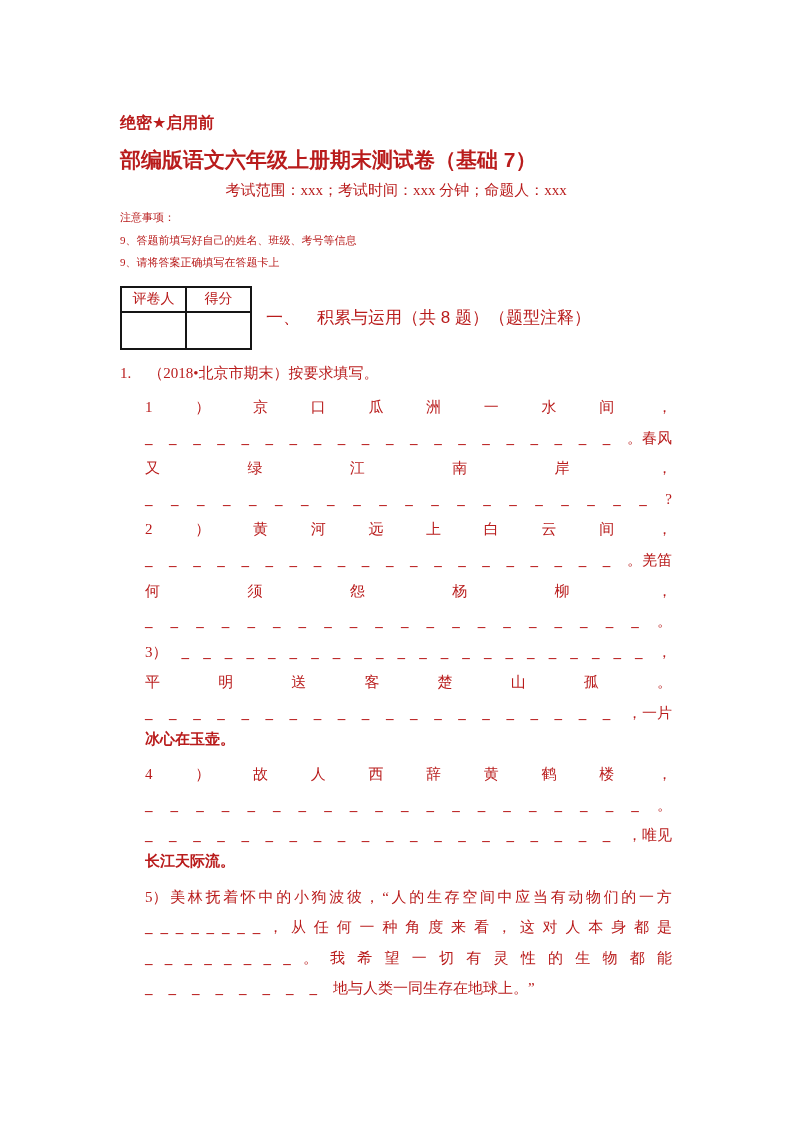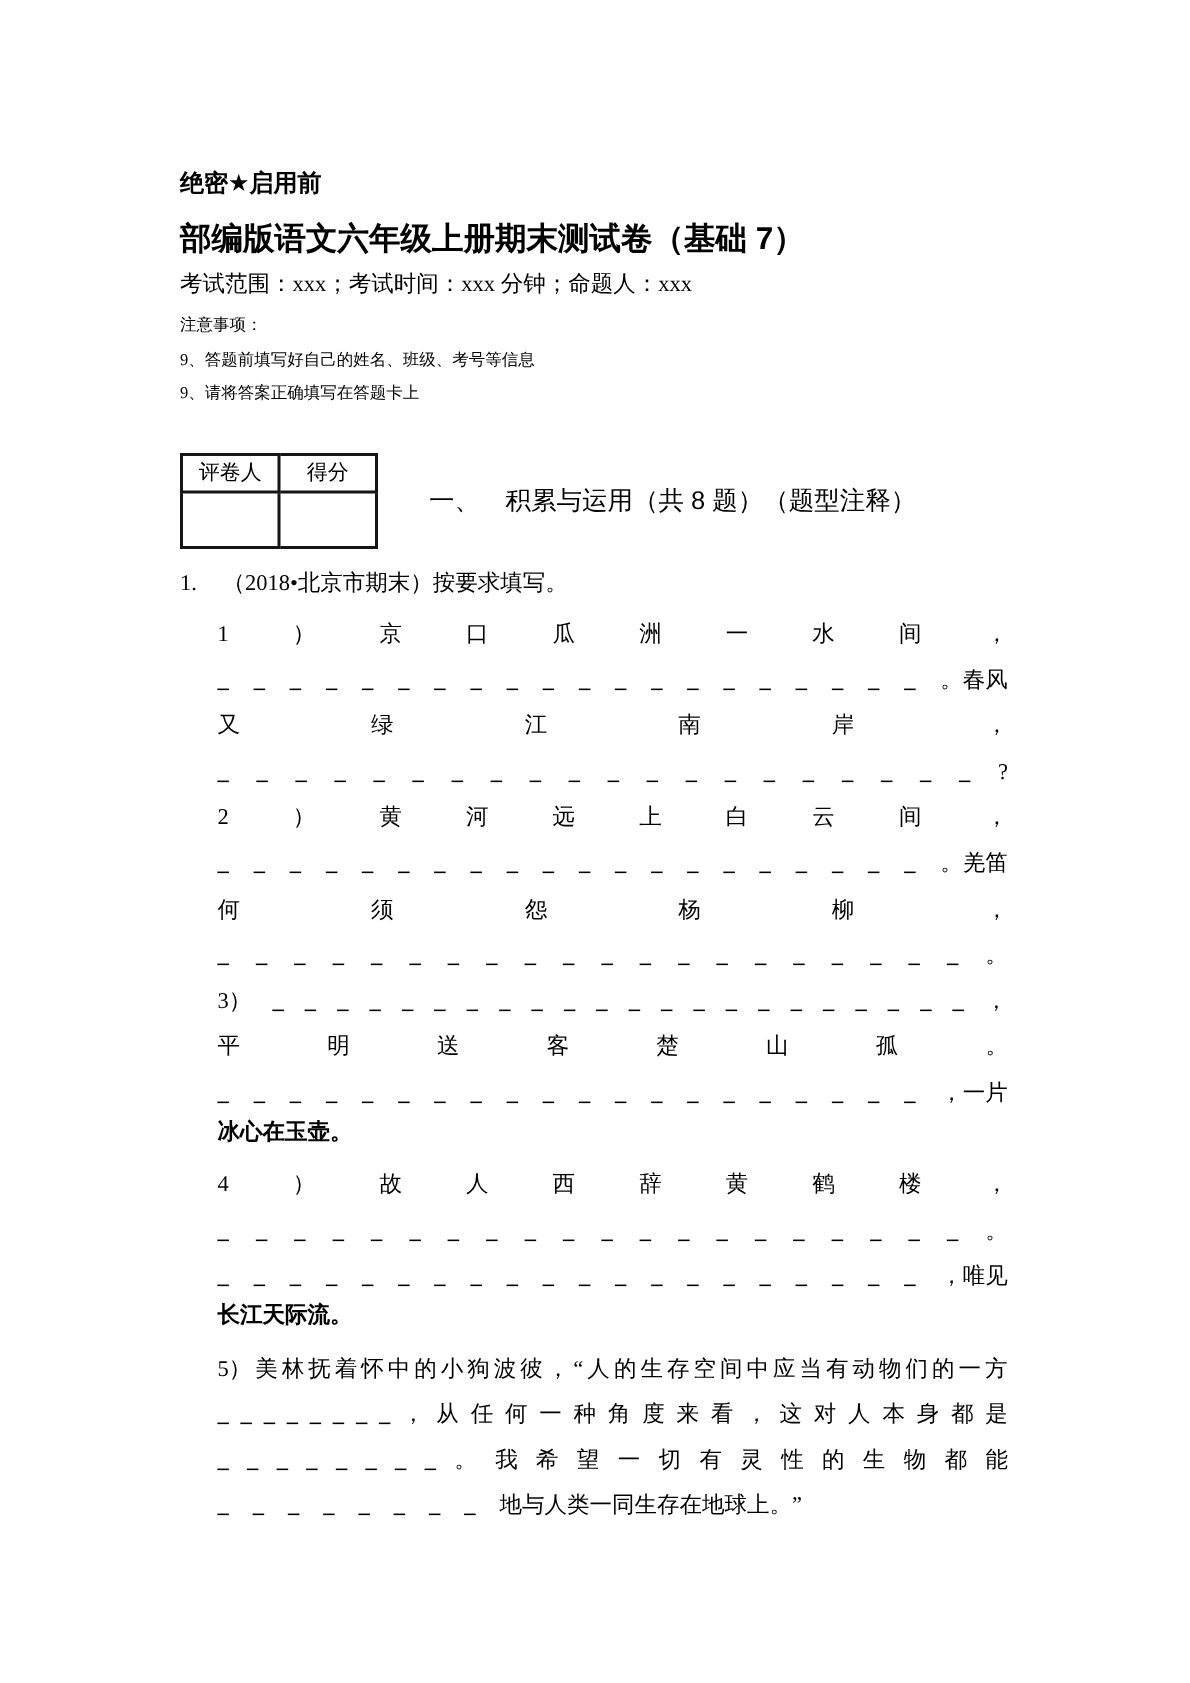--- a/index.html
+++ b/index.html
@@ -2,52 +2,51 @@
 <html><head>
 <meta charset="utf-8">
 <style>
   html, body { margin: 0; padding: 0; background: #ffffff; }
   .page {
     position: relative;
     width: 793px;
     height: 1122px;
     box-sizing: border-box;
     background: #ffffff;
-    color: #000000;
+    color: #b91c1c;
     padding: 113px 121px 0 120px;
     font-family: "Liberation Serif", "DejaVu Serif", serif;
     overflow: hidden;
   }
   .secret {
     font-family: "Liberation Sans", "DejaVu Sans", sans-serif;
     font-weight: bold;
     font-size: 16px;
     line-height: 20px;
   }
   .doc-title {
     margin-top: 14px;
     text-align: left;
     font-family: "Liberation Sans", "DejaVu Sans", sans-serif;
     font-weight: bold;
     font-size: 21px;
     line-height: 26px;
   }
   .doc-subtitle {
     margin-top: 8px;
-    text-align: left;
+    text-align: center;
     font-size: 15px;
     line-height: 19px;
   }
   .notice-block { margin-top: 6px; font-size: 11px; }
   .notice-block div { line-height: 22.5px; }
   .score-row {
-    margin-top: 28px;
+    margin-top: 12px;
     display: flex;
     align-items: center;
-    gap: 20px;
   }
   table.score-table { border-collapse: collapse; }
   table.score-table td {
     border: 2px solid #151515;
     width: 63px;
     text-align: center;
     font-size: 14px;
     padding: 0;
   }
   table.score-table tr.hdr td { height: 23px; }

